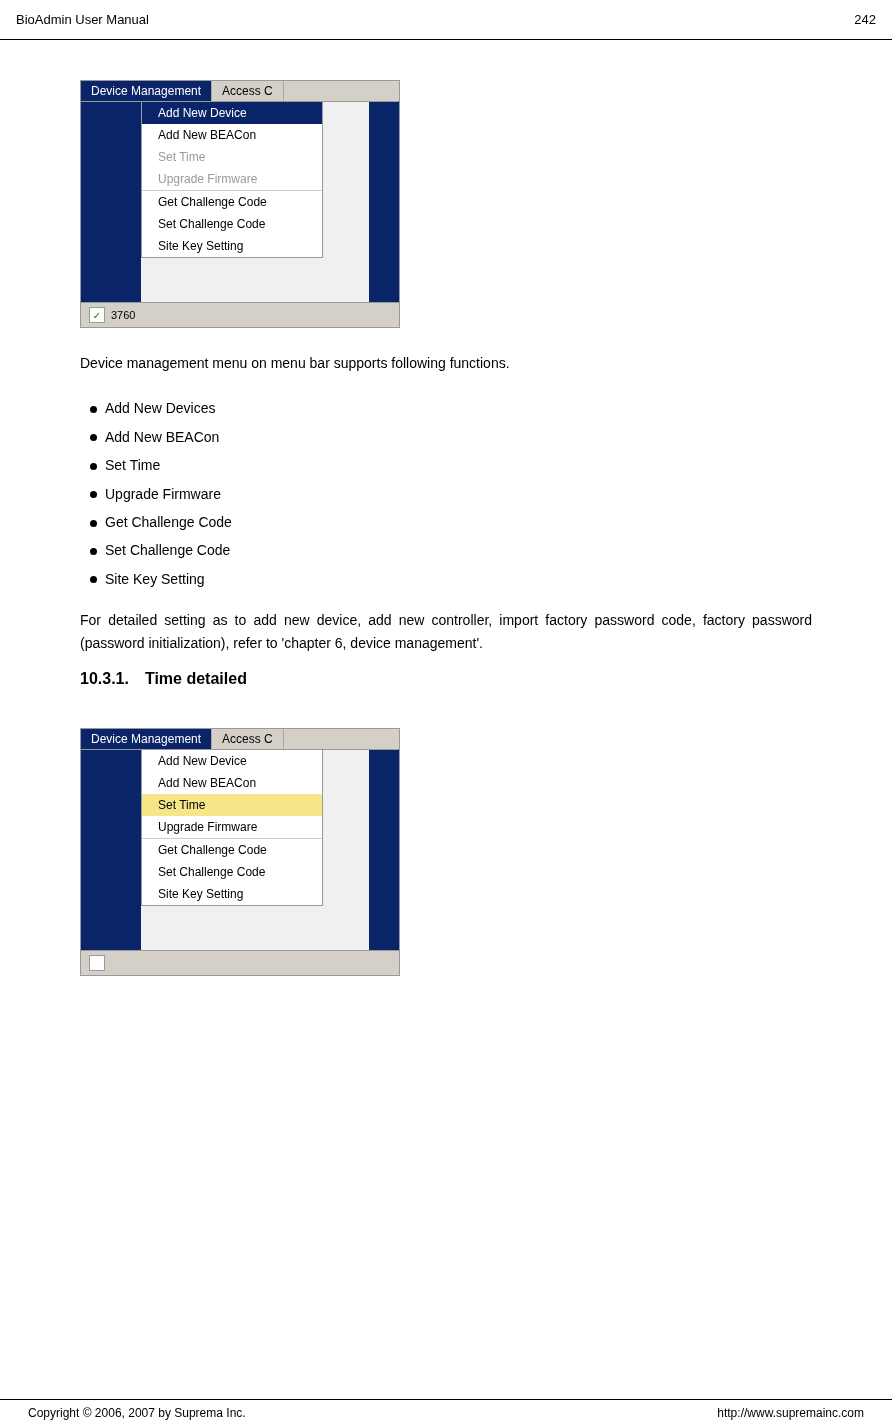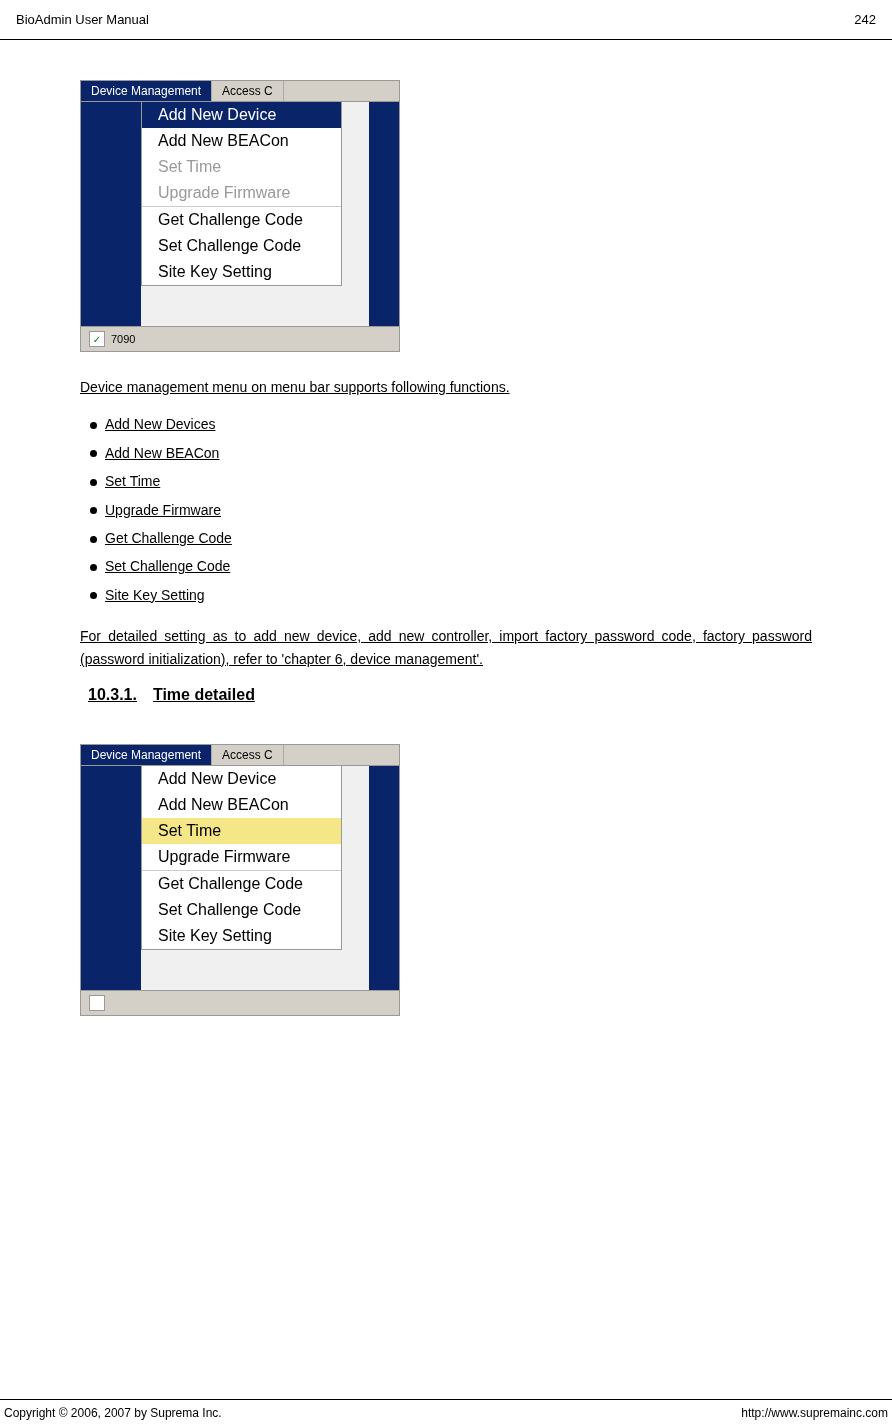--- a/index.html
+++ b/index.html
@@ -20,32 +20,31 @@
       align-items: center;
       padding: 12px 16px;
       border-bottom: 1px solid #000;
       font-size: 13px;
     }
 
     .page-footer {
       display: flex;
       justify-content: space-between;
       align-items: flex-end;
-      padding: 6px 4px;
+      padding: 6px 28px;
       border-top: 1px solid #000;
       font-size: 12px;
       position: absolute;
       bottom: 0;
       left: 0;
       right: 0;
     }
 
     .content {
       padding: 20px 80px 60px 80px;
-      text-decoration: underline;
     }
 
     
     .screenshot-container {
       margin: 20px 0 24px 0;
       display: inline-block;
       border: 1px solid #999;
       background: #f0f0f0;
       width: 320px;
     }
@@ -67,22 +66,22 @@
 
     .menu-bar-item.active {
       background: #0a246a;
       color: white;
     }
 
     .menu-dropdown {
       background: #ffffff;
       border: 1px solid #999;
       border-top: none;
-      width: 201px;
-      font-size: 16px;
+      width: 182px;
+      font-size: 12px;
     }
 
     .menu-item {
       padding: 4px 16px;
       cursor: default;
       white-space: nowrap;
       color: #000;
     }
 
     .menu-item.highlighted {
@@ -132,21 +131,21 @@
       border: 1px solid #999;
       display: inline-flex;
       align-items: center;
       justify-content: center;
       font-size: 10px;
       color: #008000;
     }
 
     
     .intro-text {
-      margin-bottom: 12px;
+      margin-bottom: 20px;
       font-size: 14px;
       line-height: 1.6;
     }
 
     .bullet-list {
       list-style: none;
       margin-bottom: 16px;
       padding-left: 10px;
     }
 
@@ -172,21 +171,21 @@
       font-size: 14px;
       line-height: 1.6;
       text-align: justify;
       margin-bottom: 11px;
     }
 
     
     .section-heading {
       font-size: 16px;
       font-weight: bold;
-      margin: 16px 0 20px 8px;
+      margin: 16px 0 20px 0;
       display: flex;
       align-items: flex-end;
       gap: 16px;
     }
 
     .section-number {
       font-size: 16px;
       font-weight: bold;
     }
 
@@ -250,21 +249,21 @@
             <span>Site Key Setting</span>
           </div>
         </div>
         <div class="right-content" style="min-height:40px;"></div>
       </div>
       <div class="right-panel-blue"></div>
     </div>
     
     <div class="screenshot-bottom">
       <div class="checkbox-icon">✓</div>
-      <span>7090</span>
+      <span>3760</span>
     </div>
   </div>
 
   
   <p class="intro-text">Device management menu on menu bar supports following functions.</p>
 
   
   <ul class="bullet-list">
     <li>
       <div class="bullet-dot"></div>

